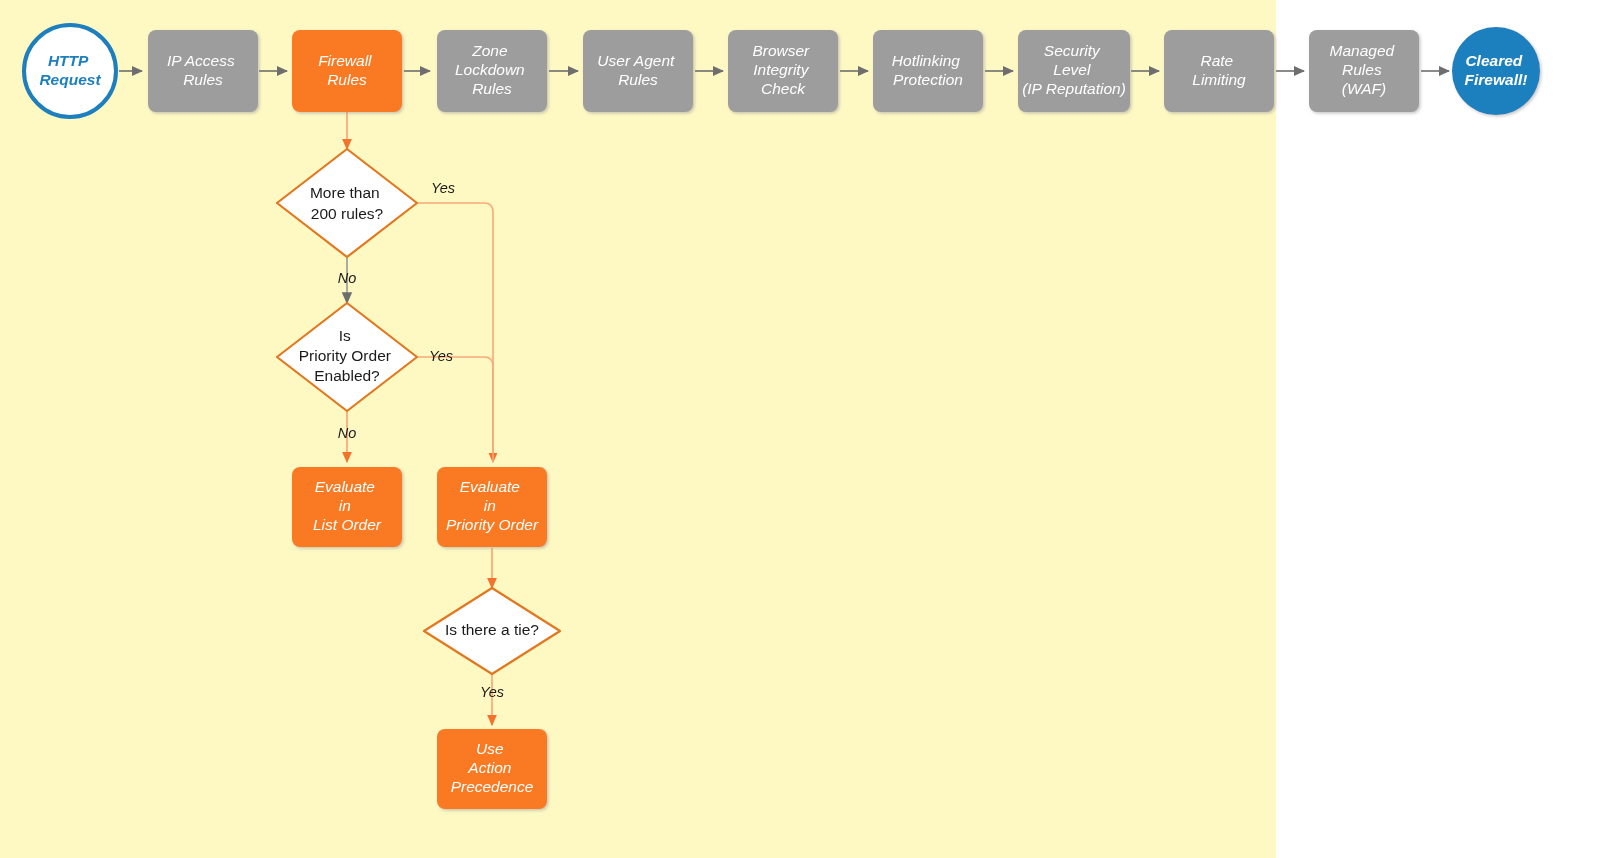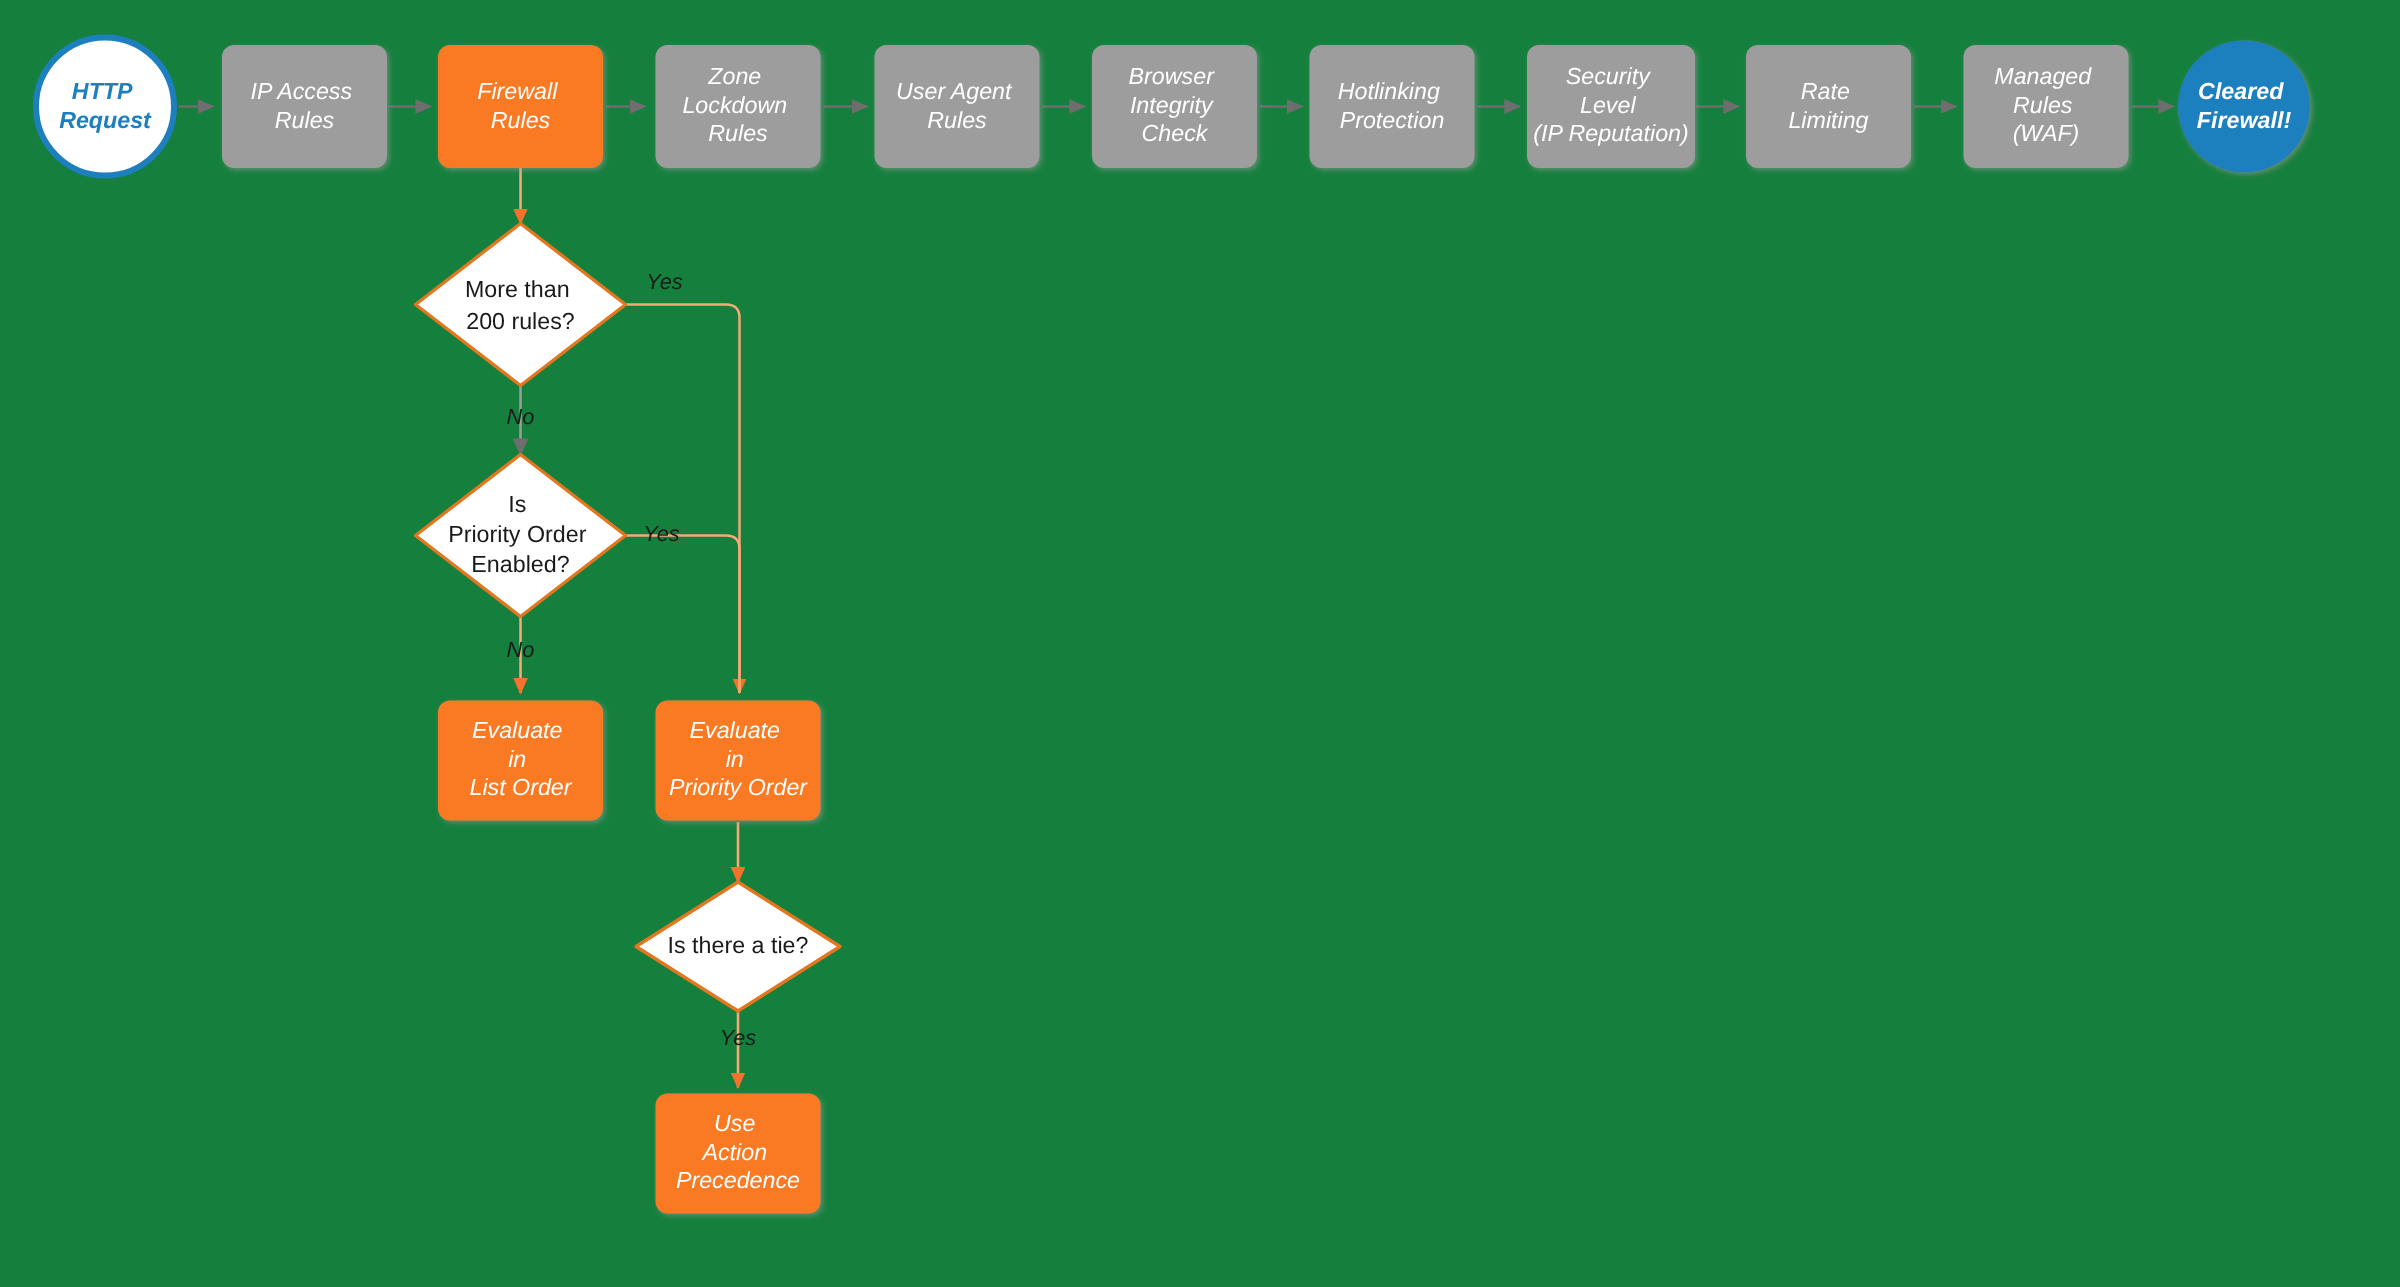--- a/index.html
+++ b/index.html
@@ -8,23 +8,23 @@
     background: #ffffff;
   }
   body {
     width: 1600px;
     height: 858px;
     overflow: hidden;
     font-family: "Liberation Sans", sans-serif;
   }
   #canvas {
     position: relative;
-    width: 1600px;
+    width: 1276px;
     height: 858px;
-    background: #15803d;
+    background: #fef9c3;
   }
   svg.diagram {
     position: absolute;
     top: 0;
     left: 0;
     width: 1600px;
     height: 858px;
     display: block;
   }
   .node-label {

